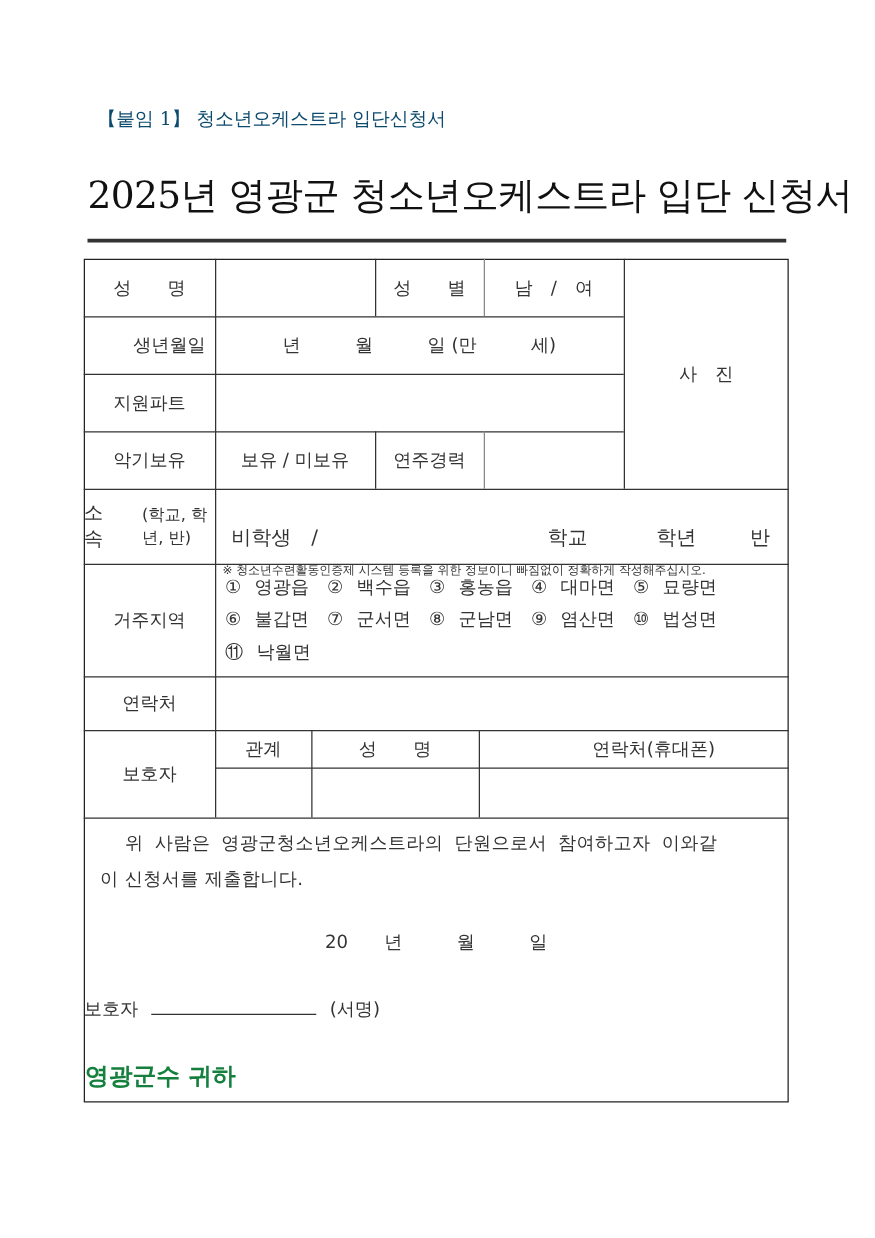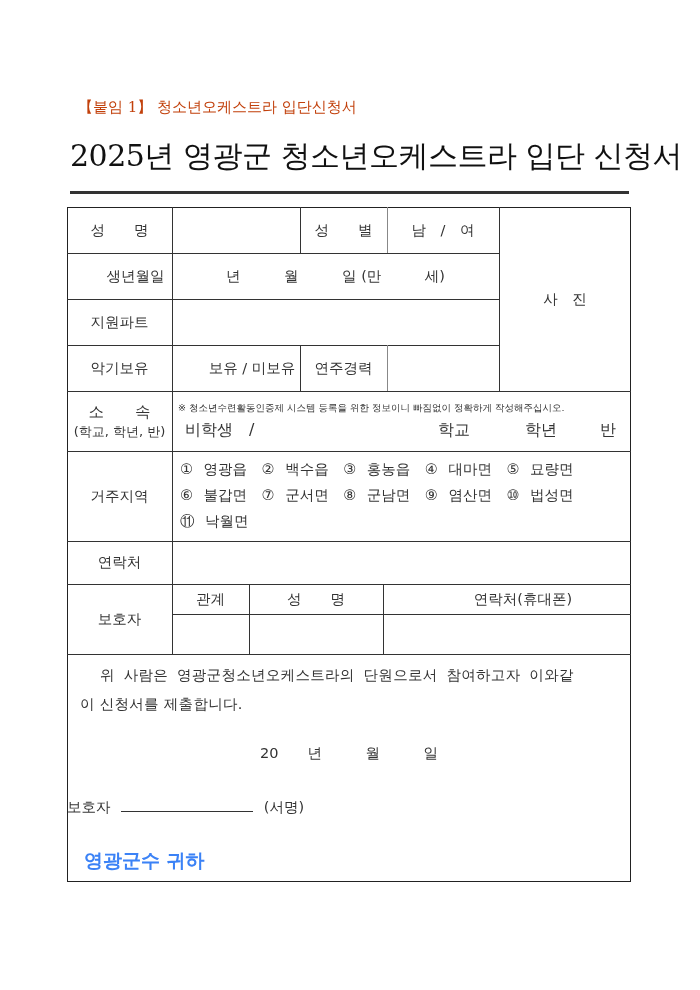--- a/index.html
+++ b/index.html
@@ -1,32 +1,32 @@
 <!DOCTYPE html>
 <html><head>
 <meta charset="utf-8">
 <style>
   html, body { margin: 0; padding: 0; background: #ffffff; }
   body { width: 700px; height: 990px; position: relative; overflow: hidden;
          font-family: "DejaVu Sans", "Liberation Sans", sans-serif; color: #222; }
-  .attach { position: absolute; left: 78px; top: 86px; font-size: 15px; font-family: "DejaVu Serif", serif; color: #c2410c; margin-top: 12px; }
+  .attach { position: absolute; left: 78px; top: 86px; font-size: 15px; font-family: "DejaVu Serif", serif; color: #0c4a6e; }
   .title { position: absolute; left: 70px; top: 136px; width: 560px; font-family: "DejaVu Serif", "Liberation Serif", serif;
            font-size: 30px; color: #111; letter-spacing: -0.5px; white-space: nowrap; text-align: center; }
   .rule { position: absolute; left: 70px; top: 191px; width: 559px; height: 3px; background: #333; }
   .frame { position: absolute; left: 67px; top: 207px; width: 564px; height: 675px; border: 1.5px solid #222; box-sizing: border-box; }
   .cell { position: absolute; box-sizing: border-box; display: flex; align-items: center; justify-content: center;
           font-size: 14.5px; color: #333; }
   .hl { position: absolute; height: 1px; background: #333; }
   .vl { position: absolute; width: 1px; background: #333; }
   .gray { background: #888; }
-  .note { font-size: 9.5px; color: #333; white-space: nowrap; }
+  .note { font-size: 9.5px; color: #333; white-space: nowrap; margin-top: 48px; }
   .region-line { position: absolute; left: 180px; font-size: 14.5px; color: #333; white-space: nowrap; word-spacing: 6px; }
   .decl { position: absolute; left: 80px; width: 545px; font-size: 14.5px; color: #333; line-height: 29px; letter-spacing: 0.3px; }
   .sig-line { display: inline-block; width: 132px; border-bottom: 1px solid #333; margin: 0 6px; height: 14px; vertical-align: baseline; }
-  .addressee { position: absolute; left: 84px; top: 848px; font-size: 19px; font-weight: bold; color: #3b82f6; }
+  .addressee { position: absolute; left: 68px; top: 848px; font-size: 19px; font-weight: bold; color: #15803d; }
 </style>
 </head>
 <body>
 
 <div class="attach">【붙임 1】 청소년오케스트라 입단신청서</div>
 <div class="title">2025년 영광군 청소년오케스트라 입단 신청서</div>
 <div class="rule"></div>
 
 <div class="frame"></div>
 
@@ -55,25 +55,25 @@
 <div class="cell" style="left:387px;top:207px;width:112px;height:46px">남　/　여</div>
 <div class="cell" style="left:499px;top:207px;width:132px;height:184px">사　진</div>
 
 <div class="cell" style="left:83px;top:253px;width:105px;height:46px">생년월일</div>
 <div class="cell" style="left:172px;top:253px;width:327px;height:46px;white-space:pre">년　　　월　　　일 (만　　　세)</div>
 
 <div class="cell" style="left:67px;top:299px;width:105px;height:46px">지원파트</div>
 <div class="cell" style="left:172px;top:299px;width:327px;height:46px"></div>
 
 <div class="cell" style="left:67px;top:345px;width:105px;height:46px">악기보유</div>
-<div class="cell" style="left:188px;top:345px;width:128px;height:46px">보유 / 미보유</div>
+<div class="cell" style="left:172px;top:345px;width:128px;height:46px">보유 / 미보유</div>
 <div class="cell" style="left:300px;top:345px;width:87px;height:46px">연주경력</div>
 <div class="cell" style="left:387px;top:345px;width:112px;height:46px"></div>
 
-<div class="cell" style="left:67px;top:391px;width:105px;height:60px;flex-direction:column">
+<div class="cell" style="left:67px;top:391px;width:105px;height:60px;flex-direction:row">
   <span style="font-size:15.5px">소　　속</span>
   <span style="font-size:13px">(학교, 학년, 반)</span>
 </div>
 <div class="note" style="position:absolute;left:178px;top:402px">※ 청소년수련활동인증제 시스템 등록을 위한 정보이니 빠짐없이 정확하게 작성해주십시오.</div>
 <div style="position:absolute;left:185px;top:420px;font-size:16px;color:#333;white-space:pre">비학생　/</div>
 <div style="position:absolute;left:438px;top:420px;font-size:16px;color:#333">학교</div>
 <div style="position:absolute;left:525px;top:420px;font-size:16px;color:#333">학년</div>
 <div style="position:absolute;left:600px;top:420px;font-size:16px;color:#333">반</div>
 
 <div class="cell" style="left:67px;top:451px;width:105px;height:90px">거주지역</div>

